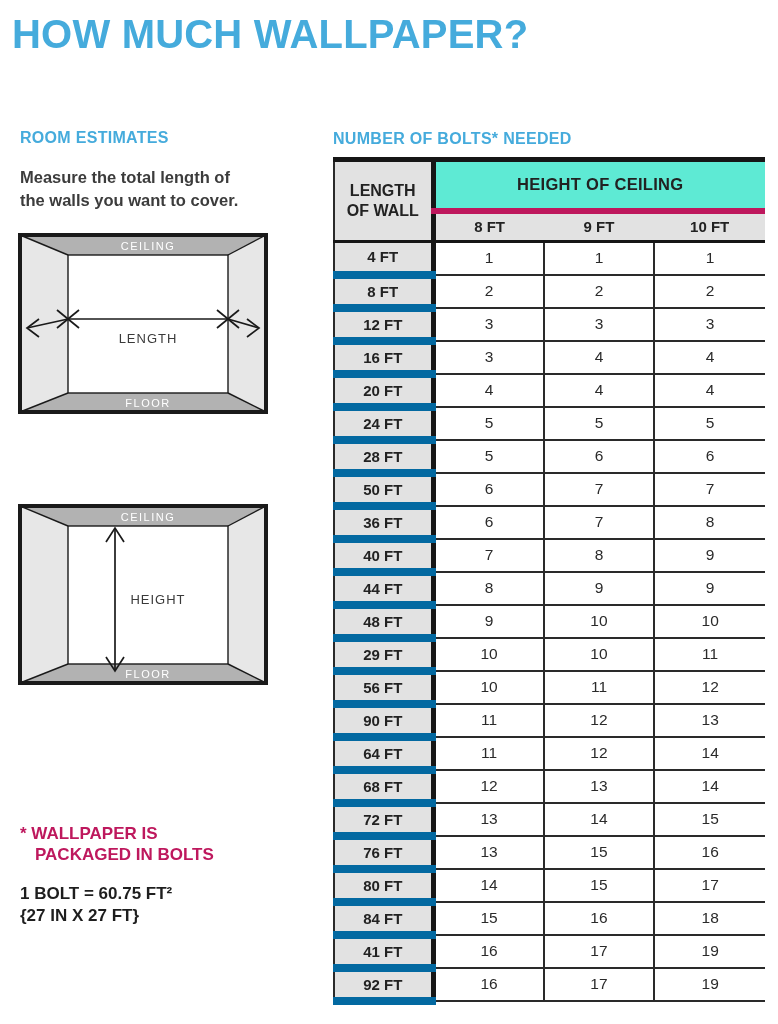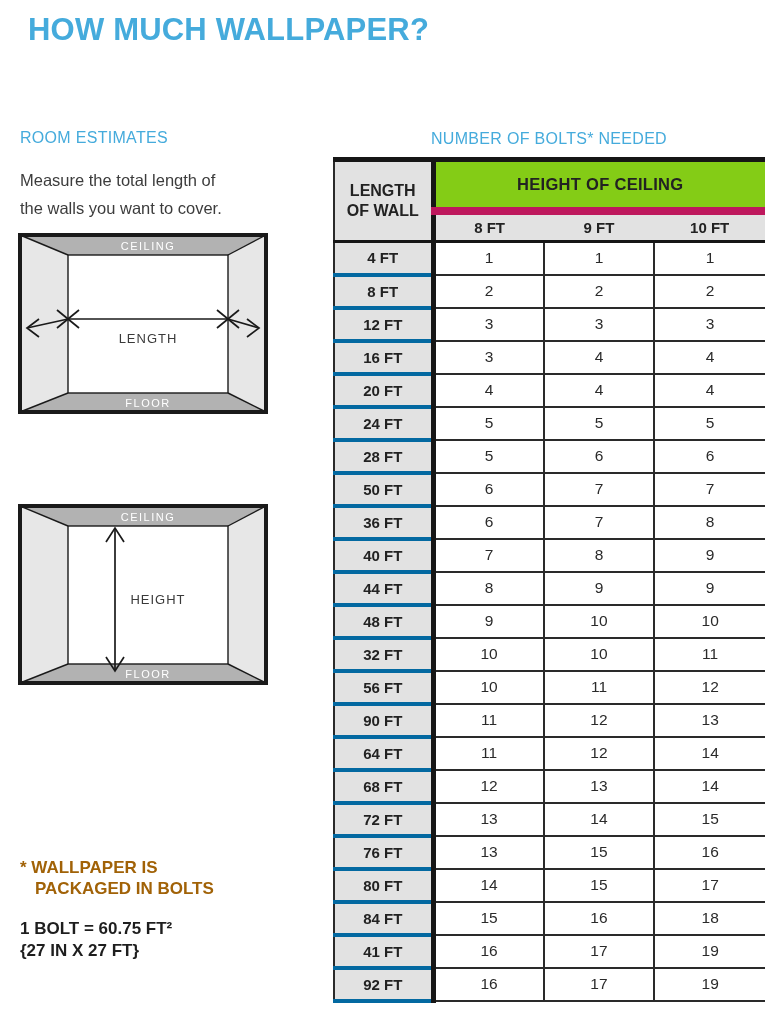--- a/index.html
+++ b/index.html
@@ -11,71 +11,70 @@
   }
   .page {
     position: relative;
     width: 778px;
     height: 1024px;
     background: #ffffff;
     overflow: hidden;
   }
   .page-title {
     position: absolute;
-    left: 28px; top: 12px;
-    font-size: 31px;
+    left: 12px; top: 12px;
+    font-size: 40px;
     font-weight: bold;
     color: #45abdc;
     letter-spacing: 0.2px;
     white-space: nowrap;
   }
   .section-heading {
     font-size: 16px;
-    font-weight: normal;
+    font-weight: bold;
     color: #45abdc;
     letter-spacing: 0.3px;
   }
   .left-heading { position: absolute; left: 20px; top: 129px; }
   .right-heading {
     position: absolute;
     left: 333px; top: 130px;
     width: 432px;
-    text-align: center;
   }
   .para {
     position: absolute;
     left: 20px;
     font-size: 16.5px;
-    line-height: 28px;
+    line-height: 23px;
     color: #3c3c3c;
     white-space: pre-line;
+    font-weight: bold;
   }
   .para-length { top: 166px; }
   .para-height { top: 439px; }
   .para-chart  { top: 710px; }
   .note {
     position: absolute;
-    left: 20px; top: 857px;
+    left: 20px; top: 823px;
     font-size: 17px;
     font-weight: bold;
     line-height: 21px;
-    color: #a16207;
+    color: #be185d;
     white-space: pre-line;
     padding-left: 15px;
     text-indent: -15px;
   }
   .bolt-def {
     position: absolute;
     left: 20px; top: 883px;
     font-size: 17px;
     font-weight: bold;
     line-height: 21.5px;
     color: #1e1e1e;
     white-space: pre-line;
-    margin-top: 35px;
   }
   .diagram {
     position: absolute;
     left: 18px;
     width: 250px; height: 181px;
   }
   .diagram-length { top: 233px; }
   .diagram-height { top: 504px; }
   .diagram text {
     font-family: "Liberation Sans", sans-serif;
@@ -112,40 +111,40 @@
     border-right: 5px solid #161616;
     border-bottom: 3px solid #161616;
     font-size: 16px;
     font-weight: bold;
     color: #222222;
     white-space: pre-line;
     line-height: 20px;
   }
   .group-header-cell {
     height: 51px;
-    background: #84cc16;
-    border-bottom: 8px solid #be185d;
+    background: #5eead4;
+    border-bottom: 6px solid #be185d;
     font-size: 16.5px;
     font-weight: bold;
     color: #222222;
     letter-spacing: 0.3px;
   }
   .sub-header-cell {
     height: 31px;
     background: #e2e2e2;
     border-bottom: 3px solid #161616;
     font-size: 15px;
     font-weight: bold;
     color: #222222;
   }
   .wall-cell {
     height: 33px;
     background: #e2e2e2;
     border-right: 5px solid #161616;
-    border-bottom: 4px solid #0369a1;
+    border-bottom: 8px solid #0369a1;
     font-size: 15px;
     font-weight: bold;
     color: #222222;
   }
   .val-cell {
     height: 33px;
     background: #ffffff;
     border-left: 2px solid #2a2a2a;
     border-bottom: 2px solid #2a2a2a;
     font-size: 15.5px;
@@ -314,21 +313,21 @@
           <td class="val-cell">9</td>
           <td class="val-cell">9</td>
         </tr>
         <tr>
           <td class="wall-cell">48 FT</td>
           <td class="val-cell">9</td>
           <td class="val-cell">10</td>
           <td class="val-cell">10</td>
         </tr>
         <tr>
-          <td class="wall-cell">32 FT</td>
+          <td class="wall-cell">29 FT</td>
           <td class="val-cell">10</td>
           <td class="val-cell">10</td>
           <td class="val-cell">11</td>
         </tr>
         <tr>
           <td class="wall-cell">56 FT</td>
           <td class="val-cell">10</td>
           <td class="val-cell">11</td>
           <td class="val-cell">12</td>
         </tr>

